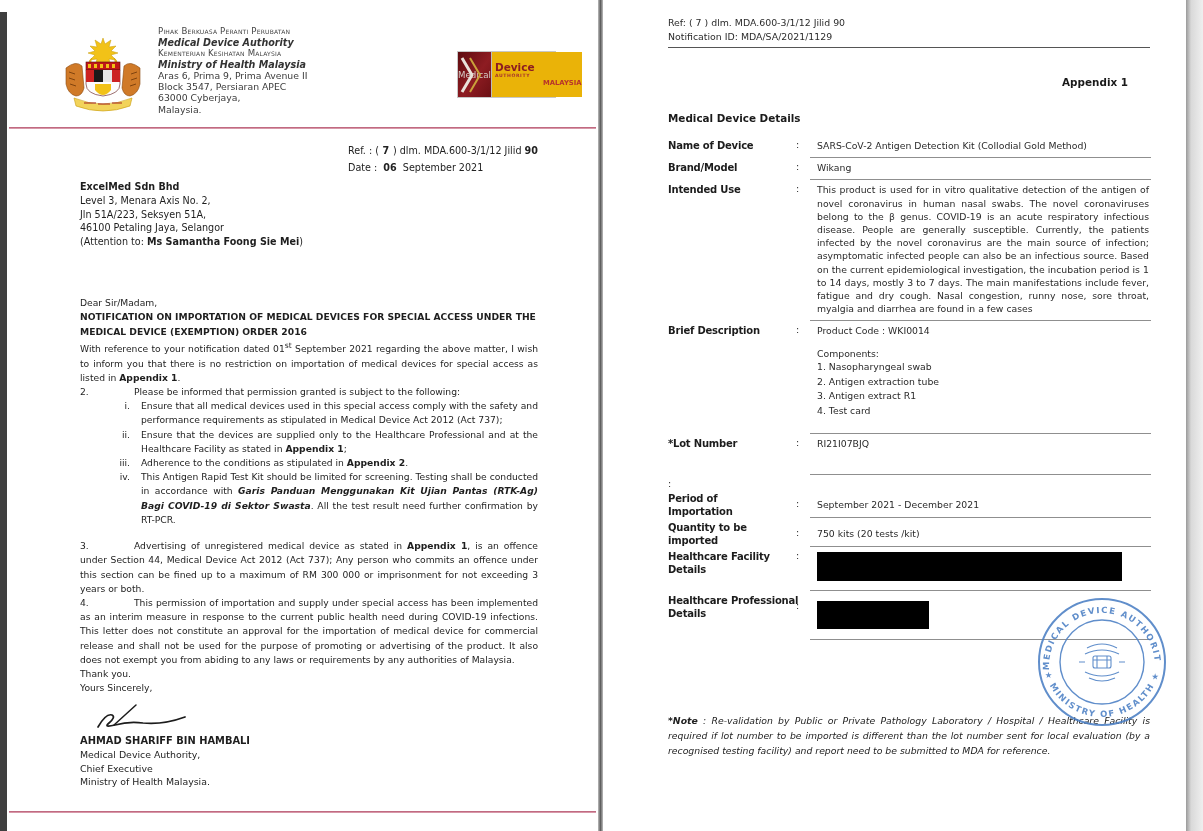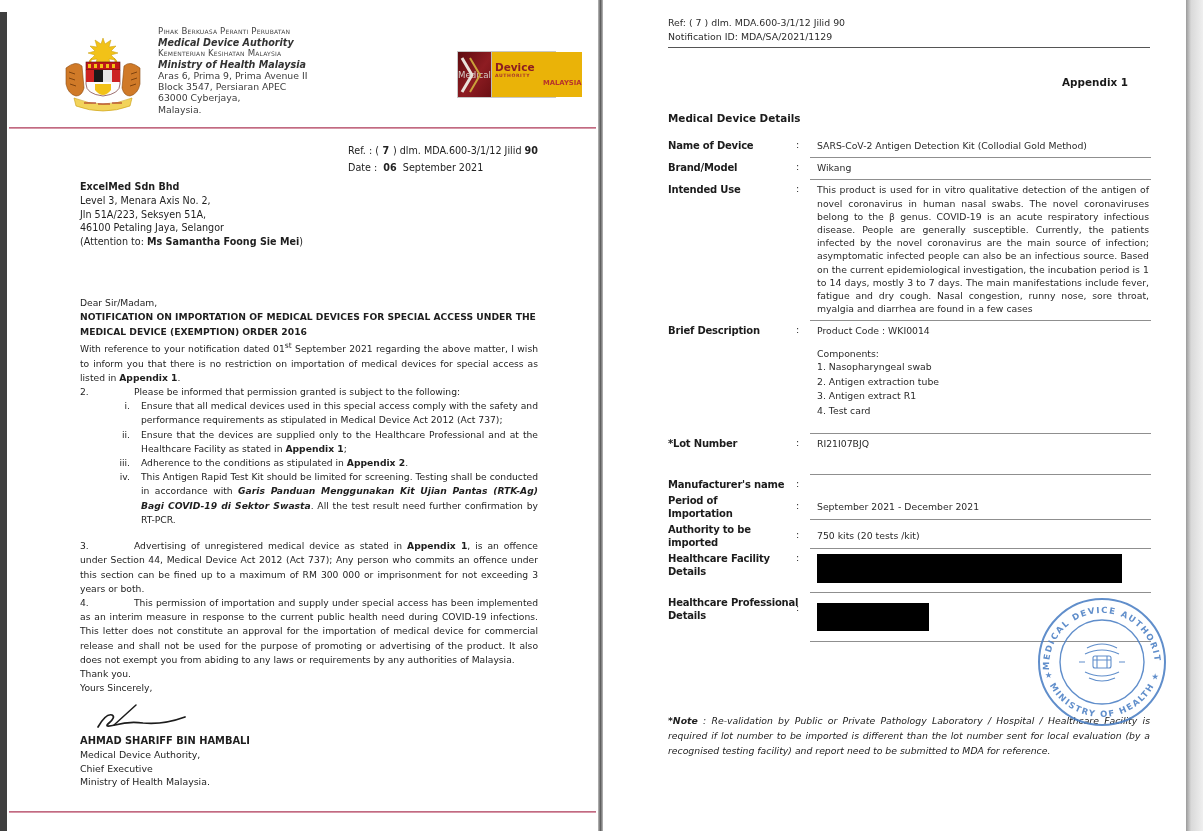--- a/index.html
+++ b/index.html
@@ -280,38 +280,35 @@
 
       <div class="md-row">
         <div class="md-label">
             <div>*Lot Number</div>
           </div>
         <div class="md-colon">:</div>
         <div class="md-value pad-lot">RI21I07BJQ</div>
       </div>
 
       <div class="md-row">
-        <div class="md-label">
-            <div>Manufacturer's name</div>
-          </div>
         <div class="md-colon">:</div>
       </div>
 
       <div class="md-row">
         <div class="md-label">
             <div>Period of</div>
             <div>Importation</div>
           </div>
         <div class="md-colon vt8">:</div>
         <div class="md-value vt8">September 2021 - December 2021</div>
       </div>
 
       <div class="md-row">
         <div class="md-label">
-            <div>Authority to be</div>
+            <div>Quantity to be</div>
             <div>imported</div>
           </div>
         <div class="md-colon vt8">:</div>
         <div class="md-value vt8">750 kits (20 tests /kit)</div>
       </div>
 
       <div class="md-row">
         <div class="md-label">
             <div>Healthcare Facility</div>
             <div>Details</div>

